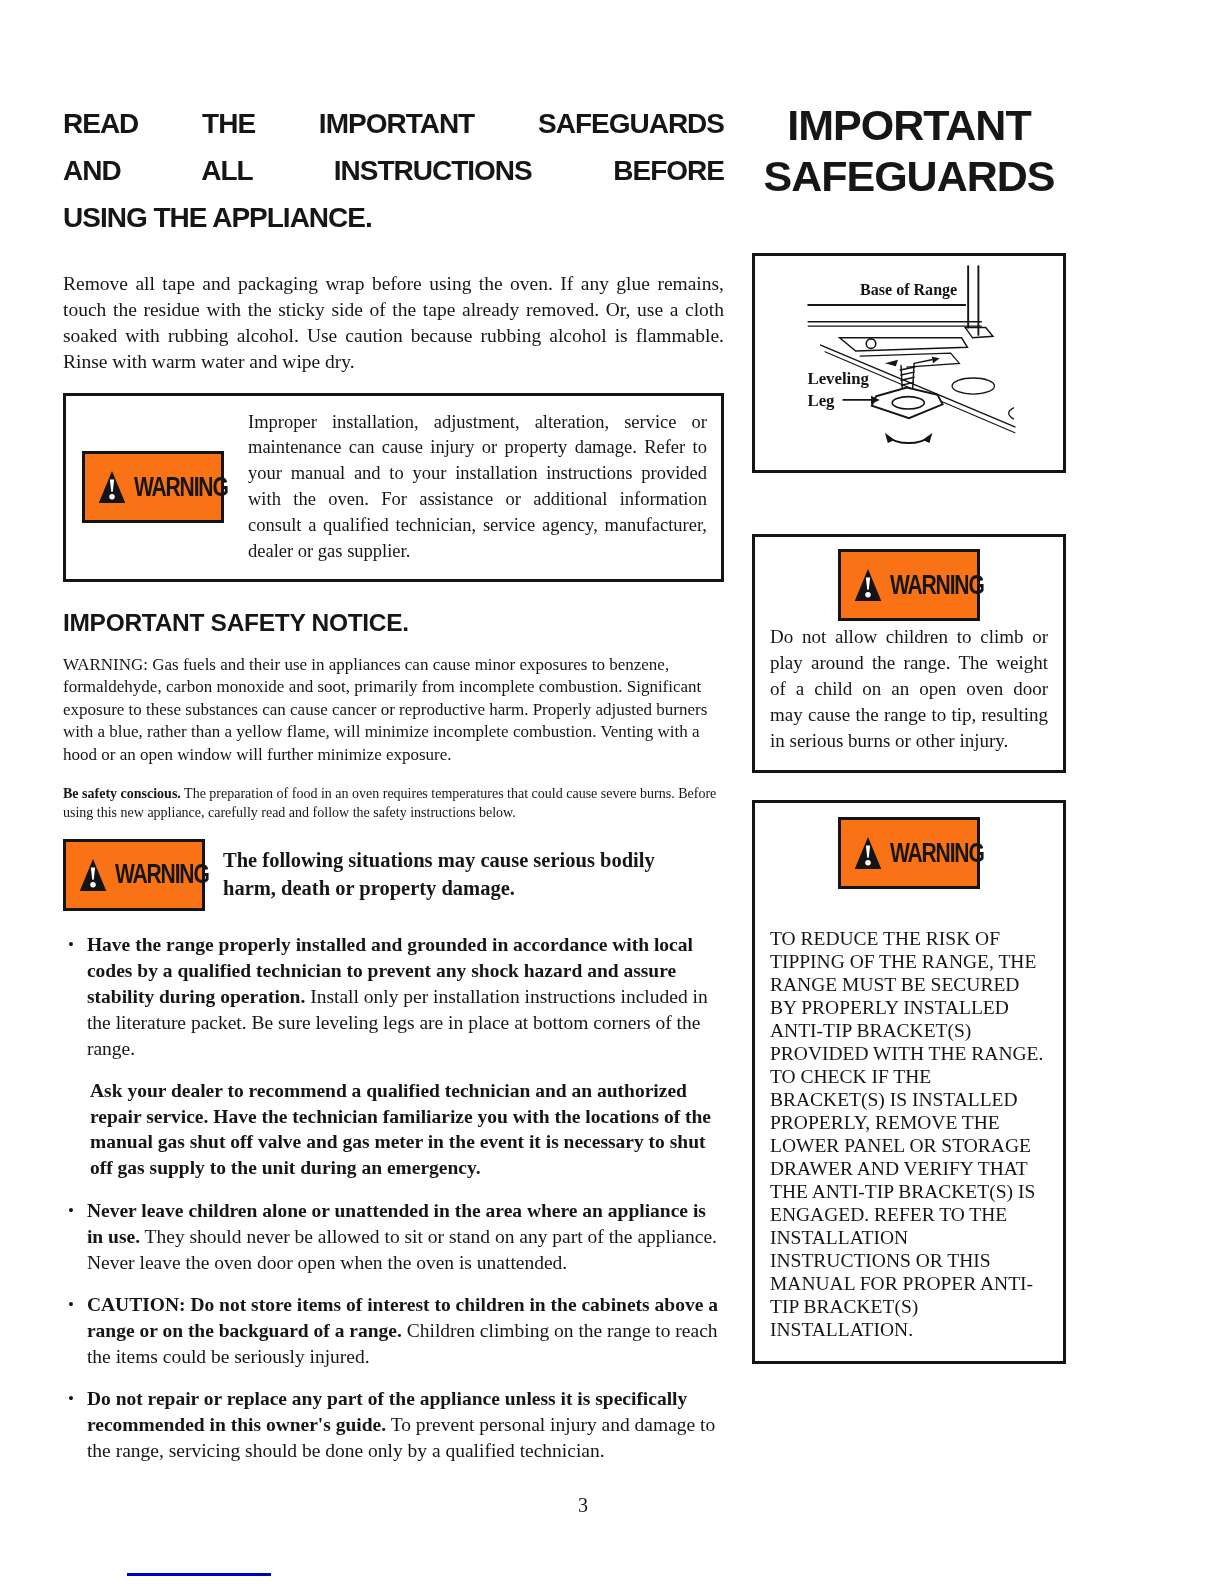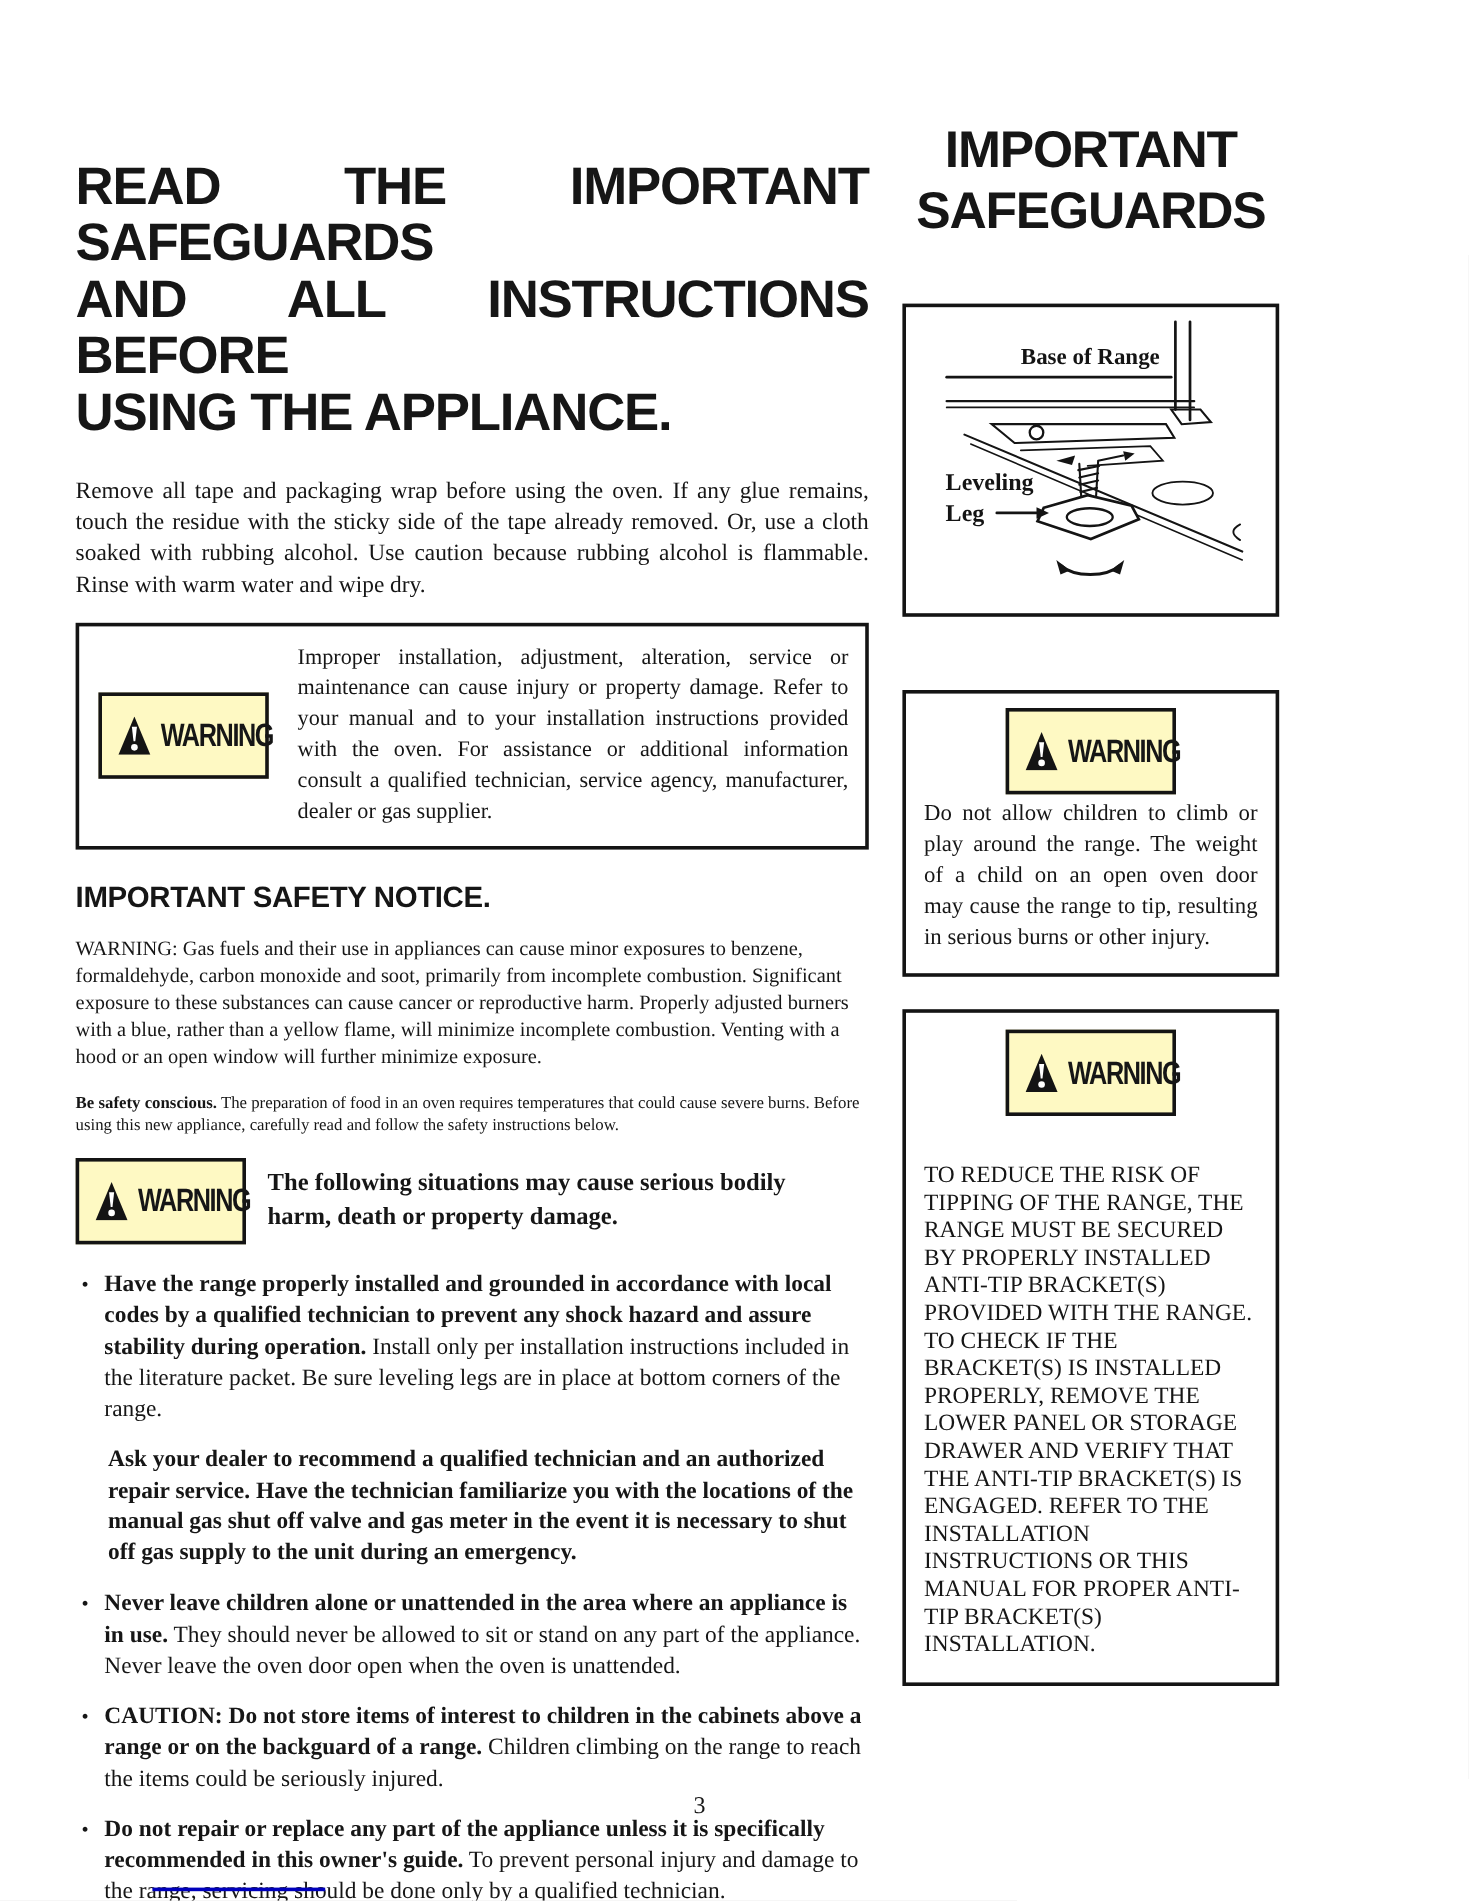--- a/index.html
+++ b/index.html
@@ -8,29 +8,29 @@
     position:relative; width:1224px; height:1584px; background:#ffffff;
     color:#161616; overflow:hidden; margin:0 auto;
     font-family:"Liberation Serif", serif;
   }
   
   .col-left  { position:absolute; left:63px;  top:100px; width:661px; }
   .col-right { position:absolute; left:752px; top:100px; width:314px; }
 
   
   .main-title { font-family:"Liberation Sans", sans-serif; font-weight:bold;
-    font-size:44px; line-height:47px; letter-spacing:-1px;margin-top:32px; }
+    font-size:28px; line-height:47px; letter-spacing:-1px; }
   .main-title .jline { text-align:justify; text-align-last:justify; }
   .intro { margin-top:30px; font-size:19.5px; line-height:1.34; text-align:justify; }
 
   .warnbox1 { margin-top:17px; border:3px solid #141414; min-height:170px;
     display:flex; align-items:center; gap:24px; padding:14px 14px 14px 16px; }
   .warnbox1 .wb-text { font-size:18.5px; line-height:1.40; text-align:justify; flex:1; }
 
-  .warn-badge { border:3px solid #141414; background:#fef9c3; display:flex;
+  .warn-badge { border:3px solid #141414; background:#f97316; display:flex;
     align-items:center; gap:5px; padding:8px 8px 8px 10px; width:142px; height:72px;
     flex-shrink:0; }
   .warn-badge .wtxt { font-family:"Liberation Sans", sans-serif; font-weight:bold;
     font-size:27px; letter-spacing:-1.5px; transform:scaleX(0.78);
     transform-origin:left center; white-space:nowrap; }
   .warn-badge svg { width:34px; height:32px; flex-shrink:0; }
 
   .notice-head { margin-top:27px; font-family:"Liberation Sans", sans-serif;
     font-weight:bold; font-size:24.5px; letter-spacing:-0.3px; }
   .gas-par { margin-top:17px; font-size:17px; line-height:1.32; }
@@ -42,21 +42,21 @@
 
   .bullets { margin-top:21px; }
   .bullet { display:flex; gap:13px; margin-bottom:16px;
     font-size:19.5px; line-height:1.33; }
   .bullet .dot { padding-left:5px; font-size:17px; line-height:1.55; }
   .dealer-par { margin:2px 0 17px 27px; font-size:19.5px; line-height:1.33; width:625px;font-weight:bold; }
 
   
   .r-title { font-family:"Liberation Sans", sans-serif; font-weight:bold;
     font-size:43px; line-height:51px; letter-spacing:-1px; text-align:center; }
-  .figbox { margin-top:51px; border:3px solid #141414; height:261px; position:relative; }
+  .figbox { margin-top:51px; border:3px solid #141414; height:220px; position:relative; }
   .figbox svg { width:100%; height:100%; display:block; }
   .figbox text { font-family:"Liberation Serif", serif; font-weight:bold; fill:#141414; }
 
   .childbox { margin-top:61px; border:3px solid #141414; padding:12px 15px 16px; }
   .badge-center { margin:0 auto; }
   .childbox .cb-text { margin-top:3px; font-size:19px; line-height:1.37; text-align:justify; }
 
   .tipbox { margin-top:27px; border:3px solid #141414; padding:14px 15px 20px;
     min-height:540px; }
   .tipbox .tb-text { margin-top:38px; font-size:19.5px; line-height:1.18; }

